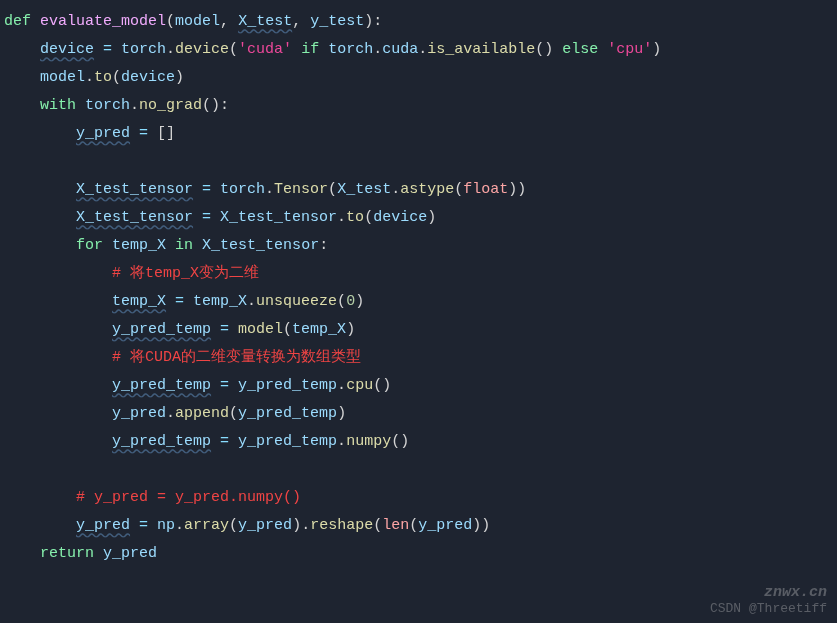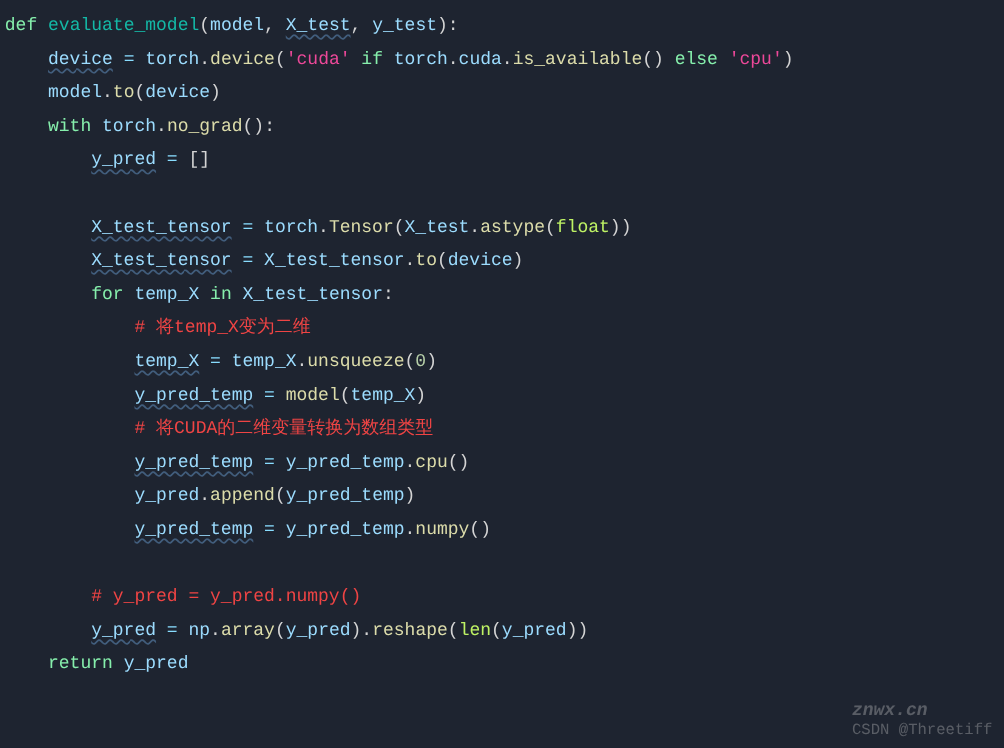--- a/index.html
+++ b/index.html
@@ -10,37 +10,38 @@
       line-height: 28px;
       color: #a6accd;
       padding: 8px 4px;
       width: 837px;
       height: 623px;
       overflow: hidden;
       position: relative;
     }
     .line { white-space: pre; }
     .kw { color: #86efac; margin-top: 36px; }
-    .fn-def { color: #14b8a6; }
+    .fn-def { color: #f0abfc; }
     .fn-call { color: #dcdcaa; }
     .param { color: #9cdcfe; }
     .op { color: #89ddff; }
     .str { color: #ec4899; }
     .num { color: #b5cea8; }
     .comment { color: #ef4444; }
     .var { color: #9cdcfe; }
-    .builtin { color: #bef264; }
+    .builtin { color: #fca5a5; }
     .punc { color: #d4d4d4; }
     .underline-wavy { text-decoration: underline wavy rgba(100,150,200,0.5); text-underline-offset: 3px; }
     .watermark {
       position: absolute;
       bottom: 6px;
       right: 10px;
       color: rgba(200,200,200,0.35);
       font-size: 13px;
+      text-align: right;
       line-height: 16px;
     }
     .watermark .top { font-weight: bold; font-style: italic; font-size: 15px; }
   </style>
 </head>
 <body>
 
 <div>
 <div class="line"><span class="kw">def</span> <span class="fn-def">evaluate_model</span><span class="punc">(</span><span class="param">model</span><span class="punc">,</span><span> </span><span class="param underline-wavy">X_test</span><span class="punc">,</span><span> </span><span class="param">y_test</span><span class="punc">)</span><span class="punc">:</span></div>
 <div class="line">    <span class="var underline-wavy">device</span><span class="op"> = </span><span class="var">torch</span><span class="punc">.</span><span class="fn-call">device</span><span class="punc">(</span><span class="str">'cuda'</span><span class="kw"> if </span><span class="var">torch</span><span class="punc">.</span><span class="var">cuda</span><span class="punc">.</span><span class="fn-call">is_available</span><span class="punc">()</span><span class="kw"> else </span><span class="str">'cpu'</span><span class="punc">)</span></div>

